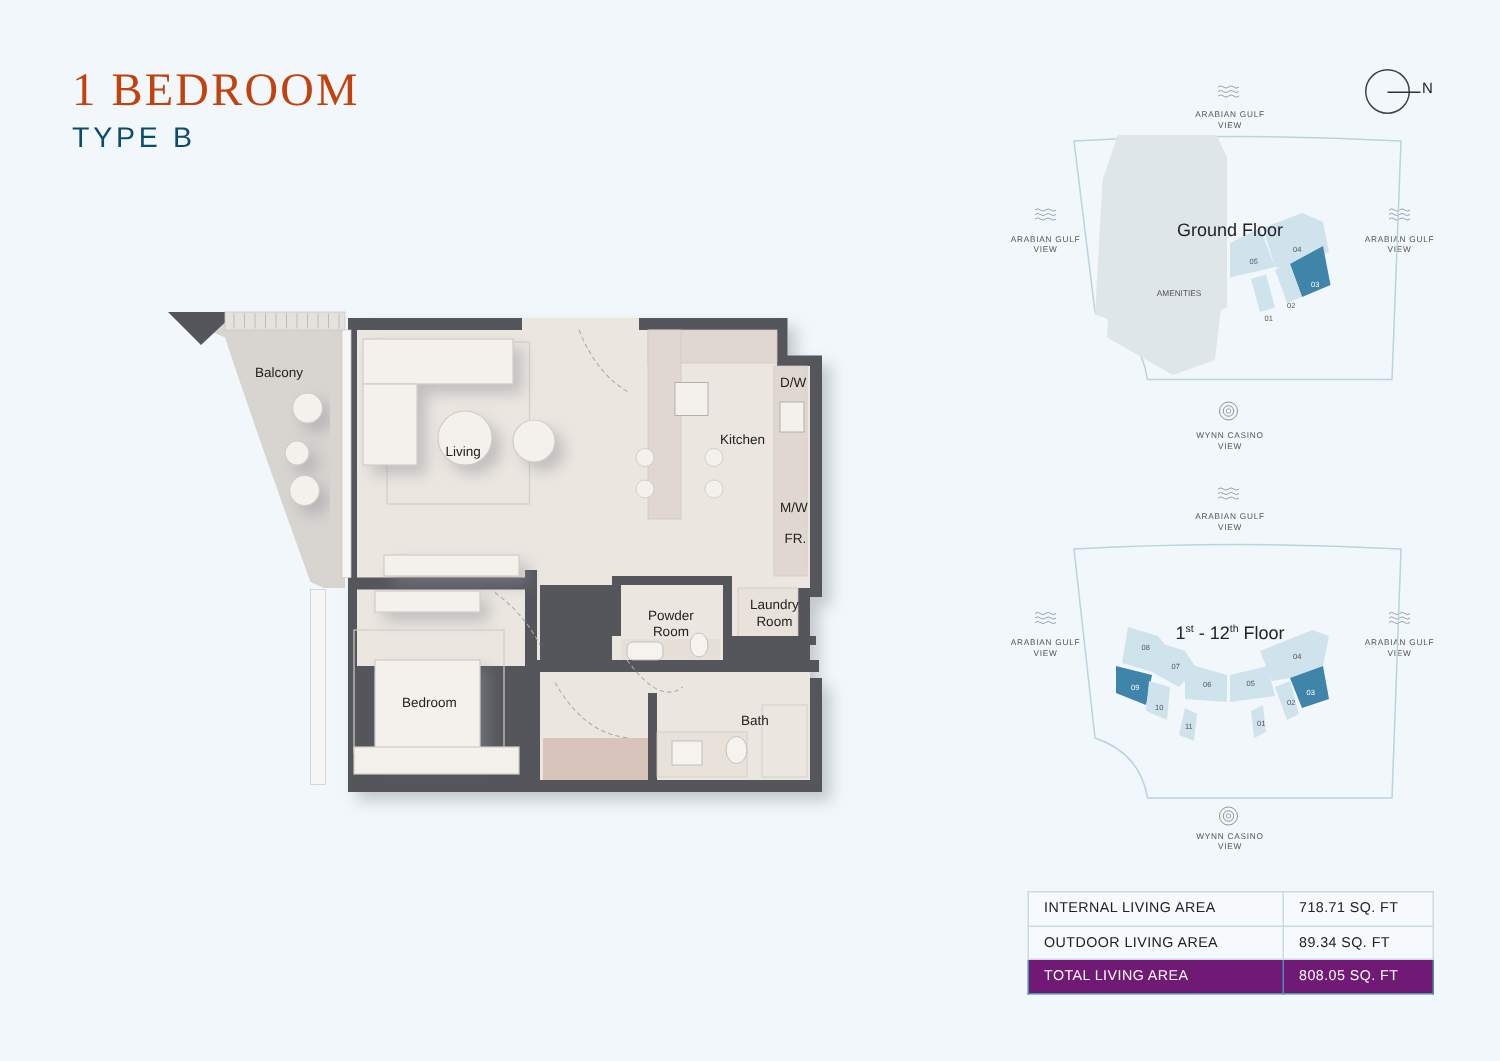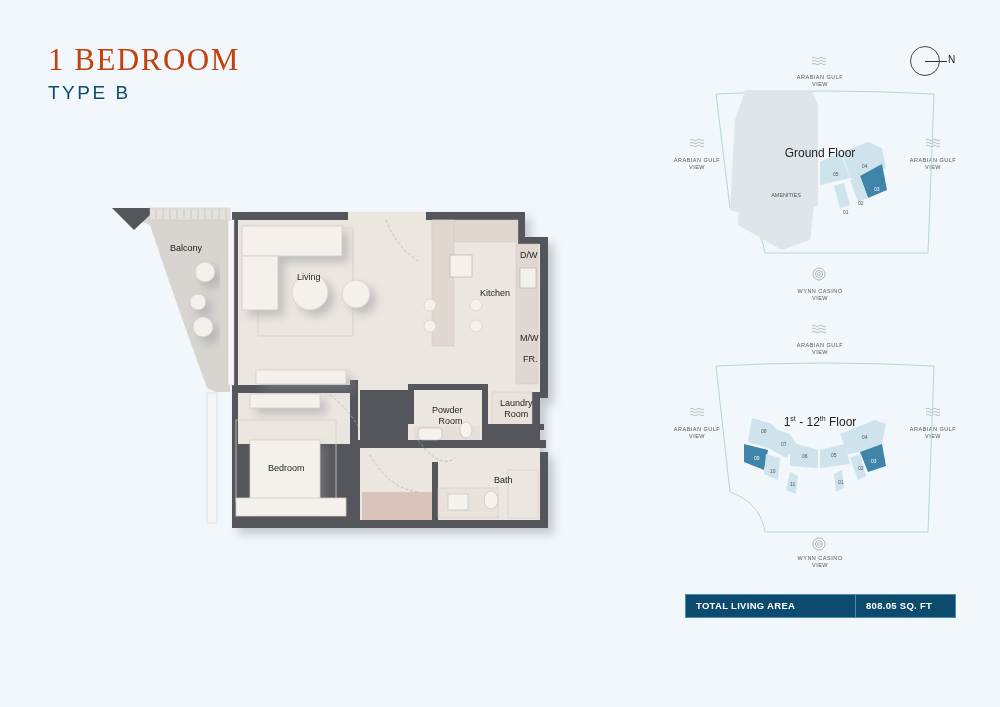--- a/index.html
+++ b/index.html
@@ -22,21 +22,21 @@
   
   .view-label { position: absolute; font-size: 5.5px; letter-spacing: 0.5px; color: #555; text-align: center; line-height: 7px; width: 60px; }
   .waves { position: absolute; width: 14px; height: 10px; }
   .floor-title { position: absolute; font-size: 12px; color: #222; text-align: center; width: 120px; margin-top: 41px; }
   .floor-title sup { font-size: 7px; }
 
   
   .area-table { position: absolute; left: 685px; top: 594px; width: 271px; border-collapse: collapse; font-size: 9.5px; letter-spacing: 0.3px; }
   .area-table td { border: 1px solid #c9dbe4; height: 22.5px; padding: 0 10px; background: #f6fafc; color: #222; }
   .area-table td.val { width: 100px; }
-  .area-table tr.total td { background: #0c4a6e; color: #fff; border-color: #4a8db1; font-weight: bold; }
+  .area-table tr.total td { background: #701a75; color: #fff; border-color: #4a8db1; font-weight: normal; }
 </style>
 </head>
 <body>
 
 <div class="title">1 BEDROOM</div>
 <div class="subtitle">TYPE B</div>
 
 <div class="plan">
   <svg width="660" height="707" viewBox="0 0 660 707">
     <defs>
@@ -127,26 +127,26 @@
 
     <g fill="none" stroke="#aaa" stroke-width="0.7" stroke-dasharray="3,2">
       <path d="M386 220 Q398 250 420 262"></path>
       <path d="M330 395 Q350 410 360 430"></path>
       <path d="M418 440 Q440 470 455 458"></path>
       <path d="M370 455 Q390 490 420 492"></path>
     </g>
   </svg>
 
   <div class="room-label" style="left:170px;top:243px;">Balcony</div>
-  <div class="room-label" style="left:297px;top:272px;text-align:right;">Living</div>
+  <div class="room-label" style="left:297px;top:296px;text-align:right;">Living</div>
   <div class="room-label" style="left:480px;top:288px;">Kitchen</div>
   <div class="room-label" style="left:520px;top:250px;">D/W</div>
   <div class="room-label" style="left:520px;top:333px;">M/W</div>
   <div class="room-label" style="left:523px;top:354px;">FR.</div>
-  <div class="room-label" style="left:432px;top:405px;white-space:pre;text-align:right;">Powder
+  <div class="room-label" style="left:432px;top:405px;white-space:pre;">Powder
 Room</div>
   <div class="room-label" style="left:500px;top:398px;white-space:pre;">Laundry
 Room</div>
   <div class="room-label" style="left:268px;top:463px;">Bedroom</div>
   <div class="room-label" style="left:470px;top:475px;padding-left:24px;">Bath</div>
 </div>
 
 <div class="compass">
   <div class="circle"></div>
   <div class="needle"></div>
@@ -269,18 +269,26 @@
       <circle cx="7" cy="7" r="6" fill="none" stroke="#888" stroke-width="0.6"></circle>
       <circle cx="7" cy="7" r="3.5" fill="none" stroke="#888" stroke-width="0.6"></circle>
       <circle cx="7" cy="7" r="1.5" fill="none" stroke="#888" stroke-width="0.5"></circle>
     </svg>
   <div class="view-label" style="left:790px;top:555px;white-space:pre;">WYNN CASINO
 VIEW</div>
 </div>
 
 <table class="area-table">
   <tbody>
+      <tr>
+    <td>INTERNAL LIVING AREA</td>
+    <td class="val">718.71 SQ. FT</td>
+  </tr>
+  <tr>
+    <td>OUTDOOR LIVING AREA</td>
+    <td class="val">89.34 SQ. FT</td>
+  </tr>
   <tr class="total">
     <td>TOTAL LIVING AREA</td>
     <td class="val">808.05 SQ. FT</td>
   </tr>
 </tbody>
   </table>
 
 </body></html>

